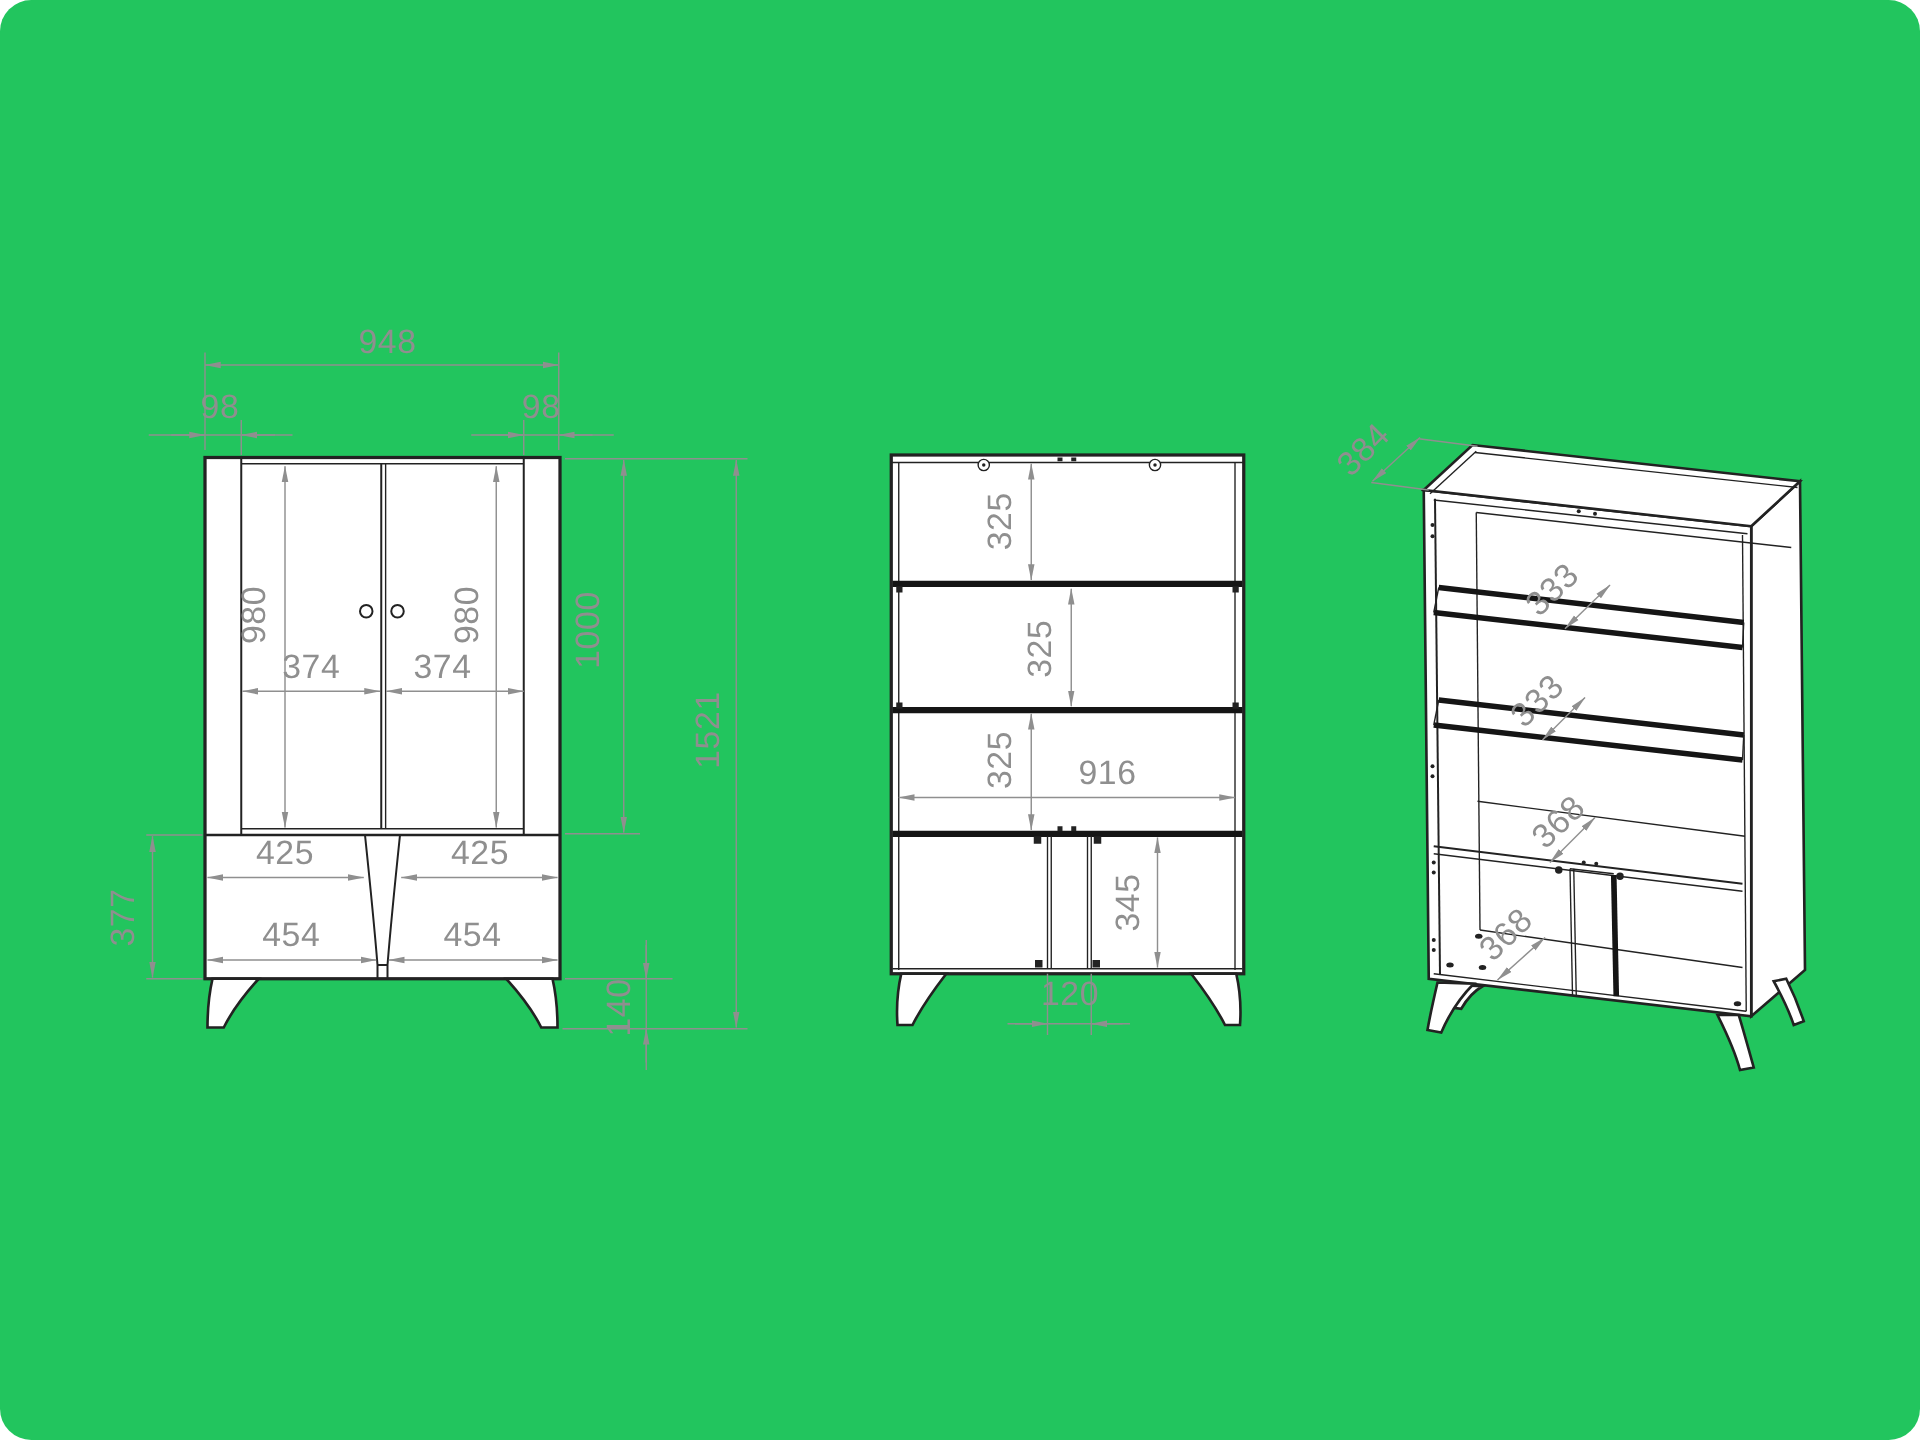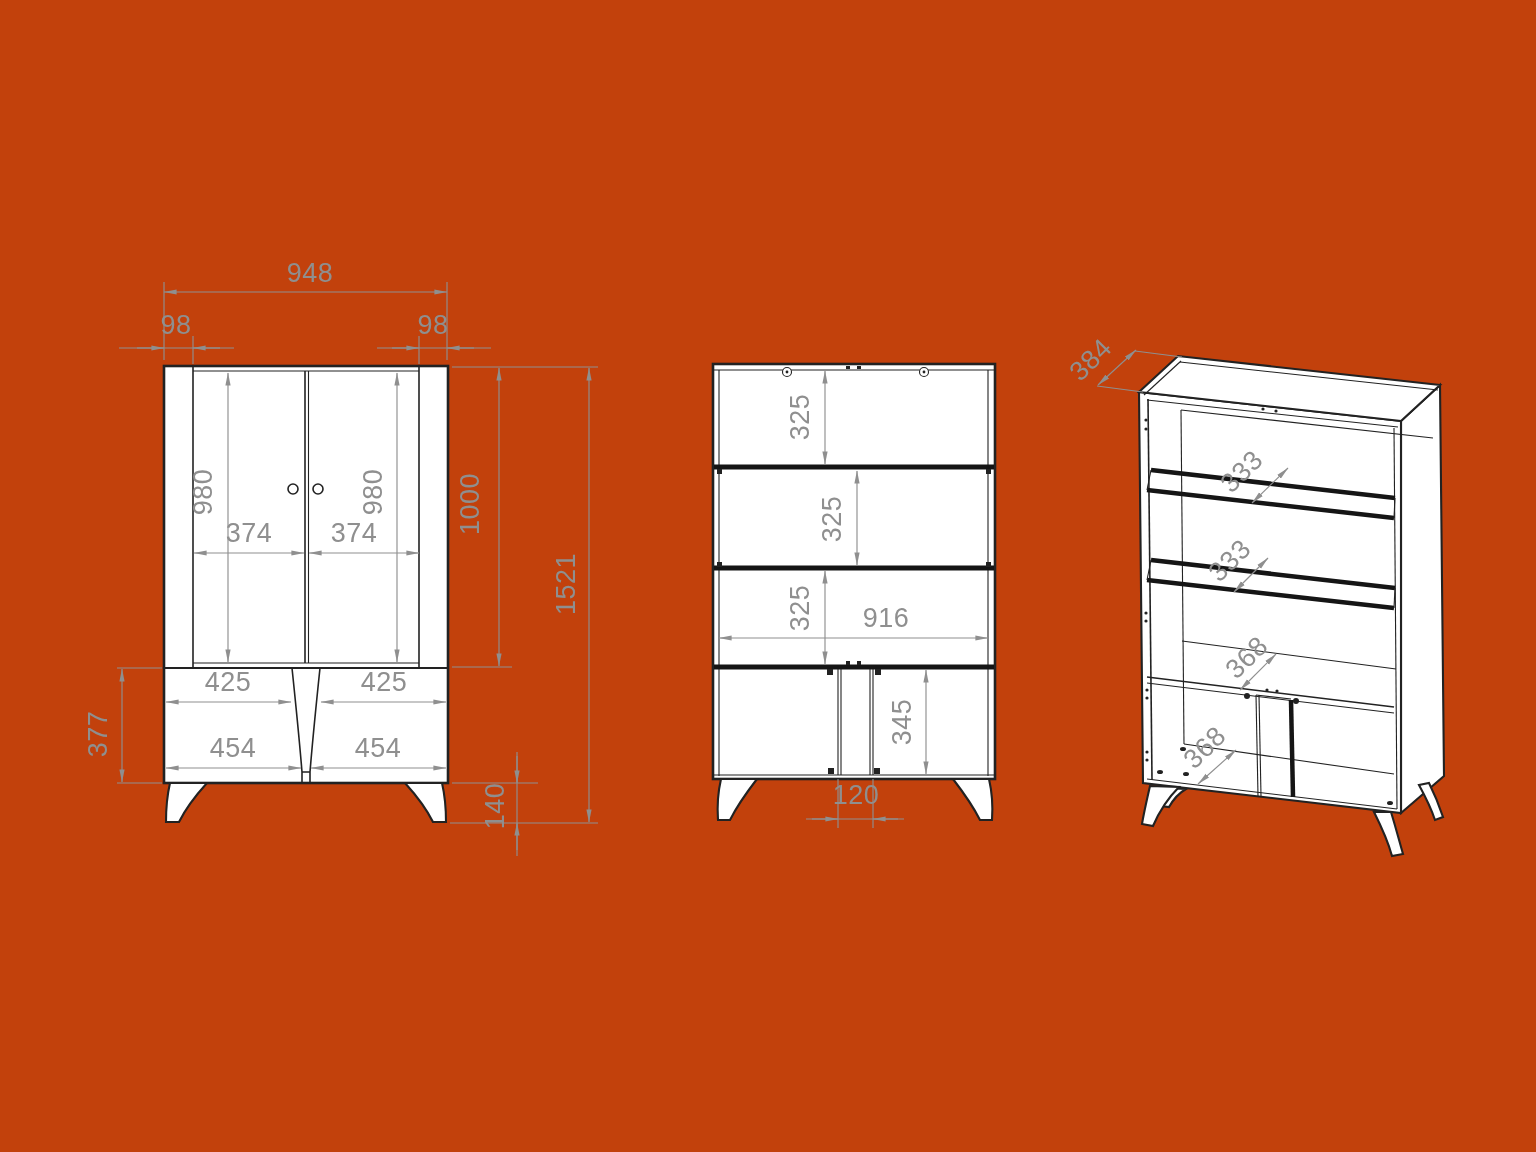--- a/index.html
+++ b/index.html
@@ -1,16 +1,16 @@
 <!DOCTYPE html>
 <html><head>
 <meta charset="utf-8">
 <style>
   html,body{margin:0;padding:0;background:#ffffff;}
-  #page-root{position:relative;width:1536px;height:1152px;background:#c2410c;overflow:hidden;}
+  #page-root{position:relative;width:1536px;height:1152px;background:#22c55e;overflow:hidden;border-radius:25px;}
   svg{display:block;}
   .k{stroke:#222222;fill:none;stroke-linecap:butt;}
   .kw1{stroke-width:1.1;}
   .kw15{stroke-width:1.6;}
   .kw2{stroke-width:2.1;}
   .kw25{stroke-width:2.6;}
   .band{stroke:#151515;stroke-width:5;}
   .glass{stroke:#151515;stroke-width:4.5;}
   .post{stroke:#151515;stroke-width:4.5;}
   .wfill{fill:#ffffff;}

